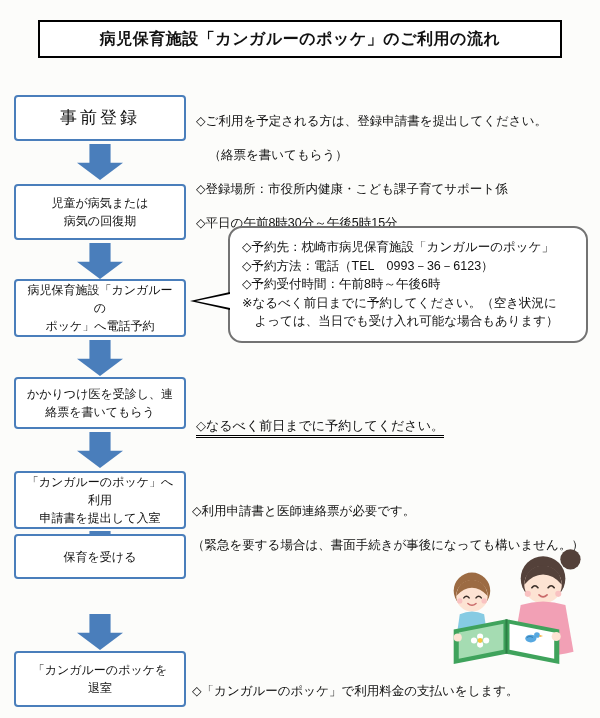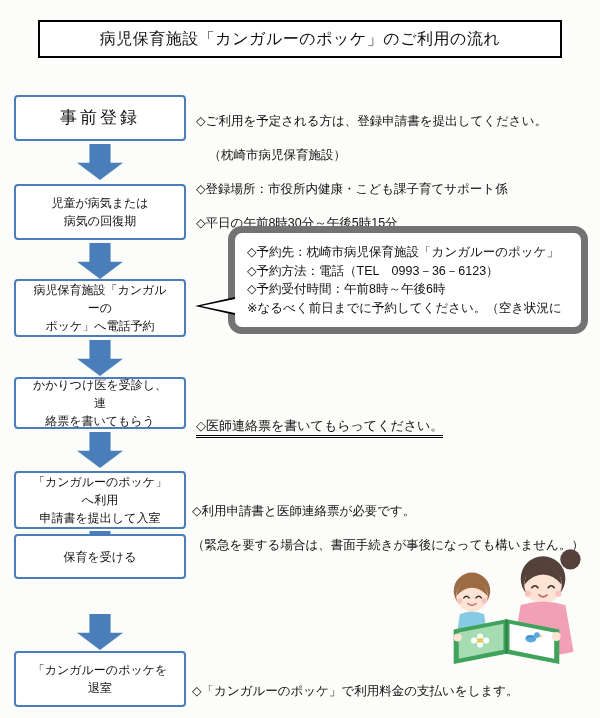--- a/index.html
+++ b/index.html
@@ -8,28 +8,28 @@
     background:#fbfbf8;
     font-family:"Liberation Sans","DejaVu Sans",sans-serif;
     color:#111;
   }
   .page { position:relative; width:600px; height:718px; overflow:hidden; background:#fcfcfa; }
 
   .title-box {
     position:absolute; left:38px; top:20px; width:524px; height:38px;
     border:2px solid #000; background:#fff;
     display:flex; align-items:center; justify-content:center;
-    font-size:16px; font-weight:normal; letter-spacing:.5px;
+    font-size:16px; font-weight:bold; letter-spacing:.5px;
   }
 
   .flow-box {
     position:absolute; left:14px; width:172px;
     border:2px solid #4a7ebb; border-radius:4px; background:#fff;
     display:flex; align-items:center; justify-content:center; text-align:center;
-    font-size:12px; line-height:1.5; white-space:pre-line; padding:2px 16px;
+    font-size:12px; line-height:1.5; white-space:pre-line; padding:2px 7px;
   }
   .b1 { top:95px;  height:46px; font-size:17px; letter-spacing:3px; }
   .b2 { top:184px; height:56px; }
   .b3 { top:279px; height:58px; }
   .b4 { top:377px; height:52px;text-align:center; }
   .b5 { top:471px; height:58px; }
   .b6 { top:534px; height:45px; }
   .b7 { top:651px; height:56px; }
 
   .arrow {
@@ -42,21 +42,21 @@
   .note { position:absolute; font-size:12.5px; line-height:17px; white-space:pre-line; }
   .note-reg      { left:196px; top:96px;  width:396px; }
   .note-doctor   { left:196px; top:400px; font-size:13px; }
   .note-app      { left:192px; top:486px; width:400px; }
   .note-checkout { left:192px; top:666px; width:400px; }
 
   .dbl { display:inline-block; border-bottom:3px double #000; padding-bottom:1px; }
 
   .bubble {
     position:absolute; left:228px; top:226px; width:360px;
-    border:7px solid #737373; border-radius:14px; background:#fff;
+    border:2px solid #737373; border-radius:14px; background:#fff;
     padding:10px 12px; font-size:12.5px; line-height:18.5px;
   }
   .bubble::before {
     content:""; position:absolute; left:-40px; top:64px;
     border-style:solid; border-width:9px 40px 9px 0;
     border-color:transparent #000 transparent transparent;
   }
   .bubble::after {
     content:""; position:absolute; left:-34px; top:66px;
     border-style:solid; border-width:7px 34px 7px 0;
@@ -94,34 +94,35 @@
   <div class="arrow a5"></div>
 
   <div class="flow-box b6">保育を受ける</div>
   <div class="arrow a6"></div>
 
   <div class="flow-box b7">「カンガルーのポッケを
 退室</div>
 
   <div class="note note-reg">
     <div>◇ご利用を予定される方は、登録申請書を提出してください。</div>
-    <div>　（枕崎市病児保育施設）</div>
+    <div>　（絡票を書いてもらう）</div>
     <div>◇登録場所：市役所内健康・こども課子育てサポート係</div>
     <div>◇平日の午前8時30分～午後5時15分</div>
   </div>
 
   <div class="bubble">
     <div>◇予約先：枕崎市病児保育施設「カンガルーのポッケ」</div>
     <div>◇予約方法：電話（TEL　0993－36－6123）</div>
     <div>◇予約受付時間：午前8時～午後6時</div>
     <div>※なるべく前日までに予約してください。（空き状況に</div>
+    <div>　よっては、当日でも受け入れ可能な場合もあります）</div>
   </div>
 
   <div class="note note-doctor">
-    <span class="dbl">◇医師連絡票を書いてもらってください。</span>
+    <span class="dbl">◇なるべく前日までに予約してください。</span>
   </div>
 
   <div class="note note-checkout">
     <span>◇「カンガルーのポッケ」で利用料金の支払いをします。</span>
   </div>
 
   <div class="note note-app">
     <div>◇利用申請書と医師連絡票が必要です。</div>
     <div>（緊急を要する場合は、書面手続きが事後になっても構いません。）</div>
   </div>

